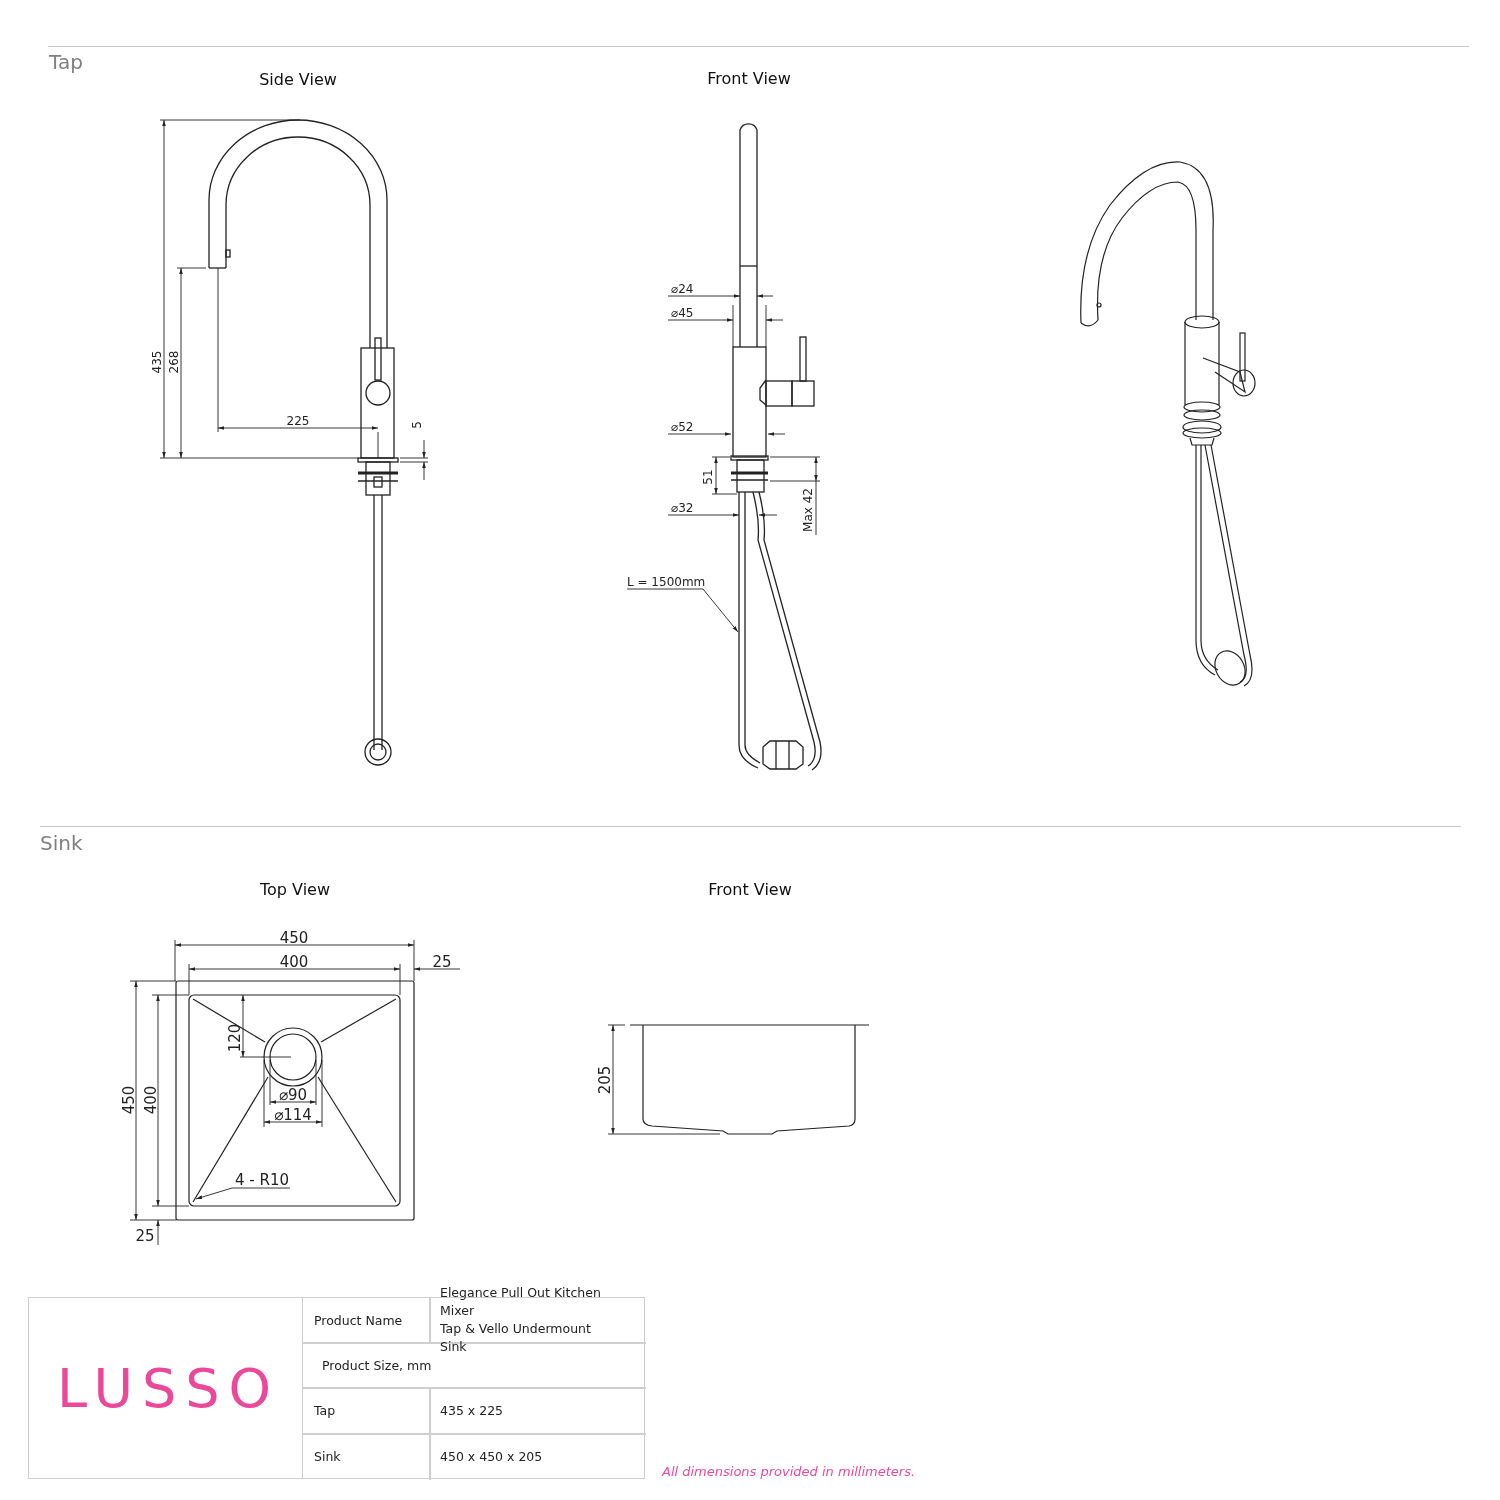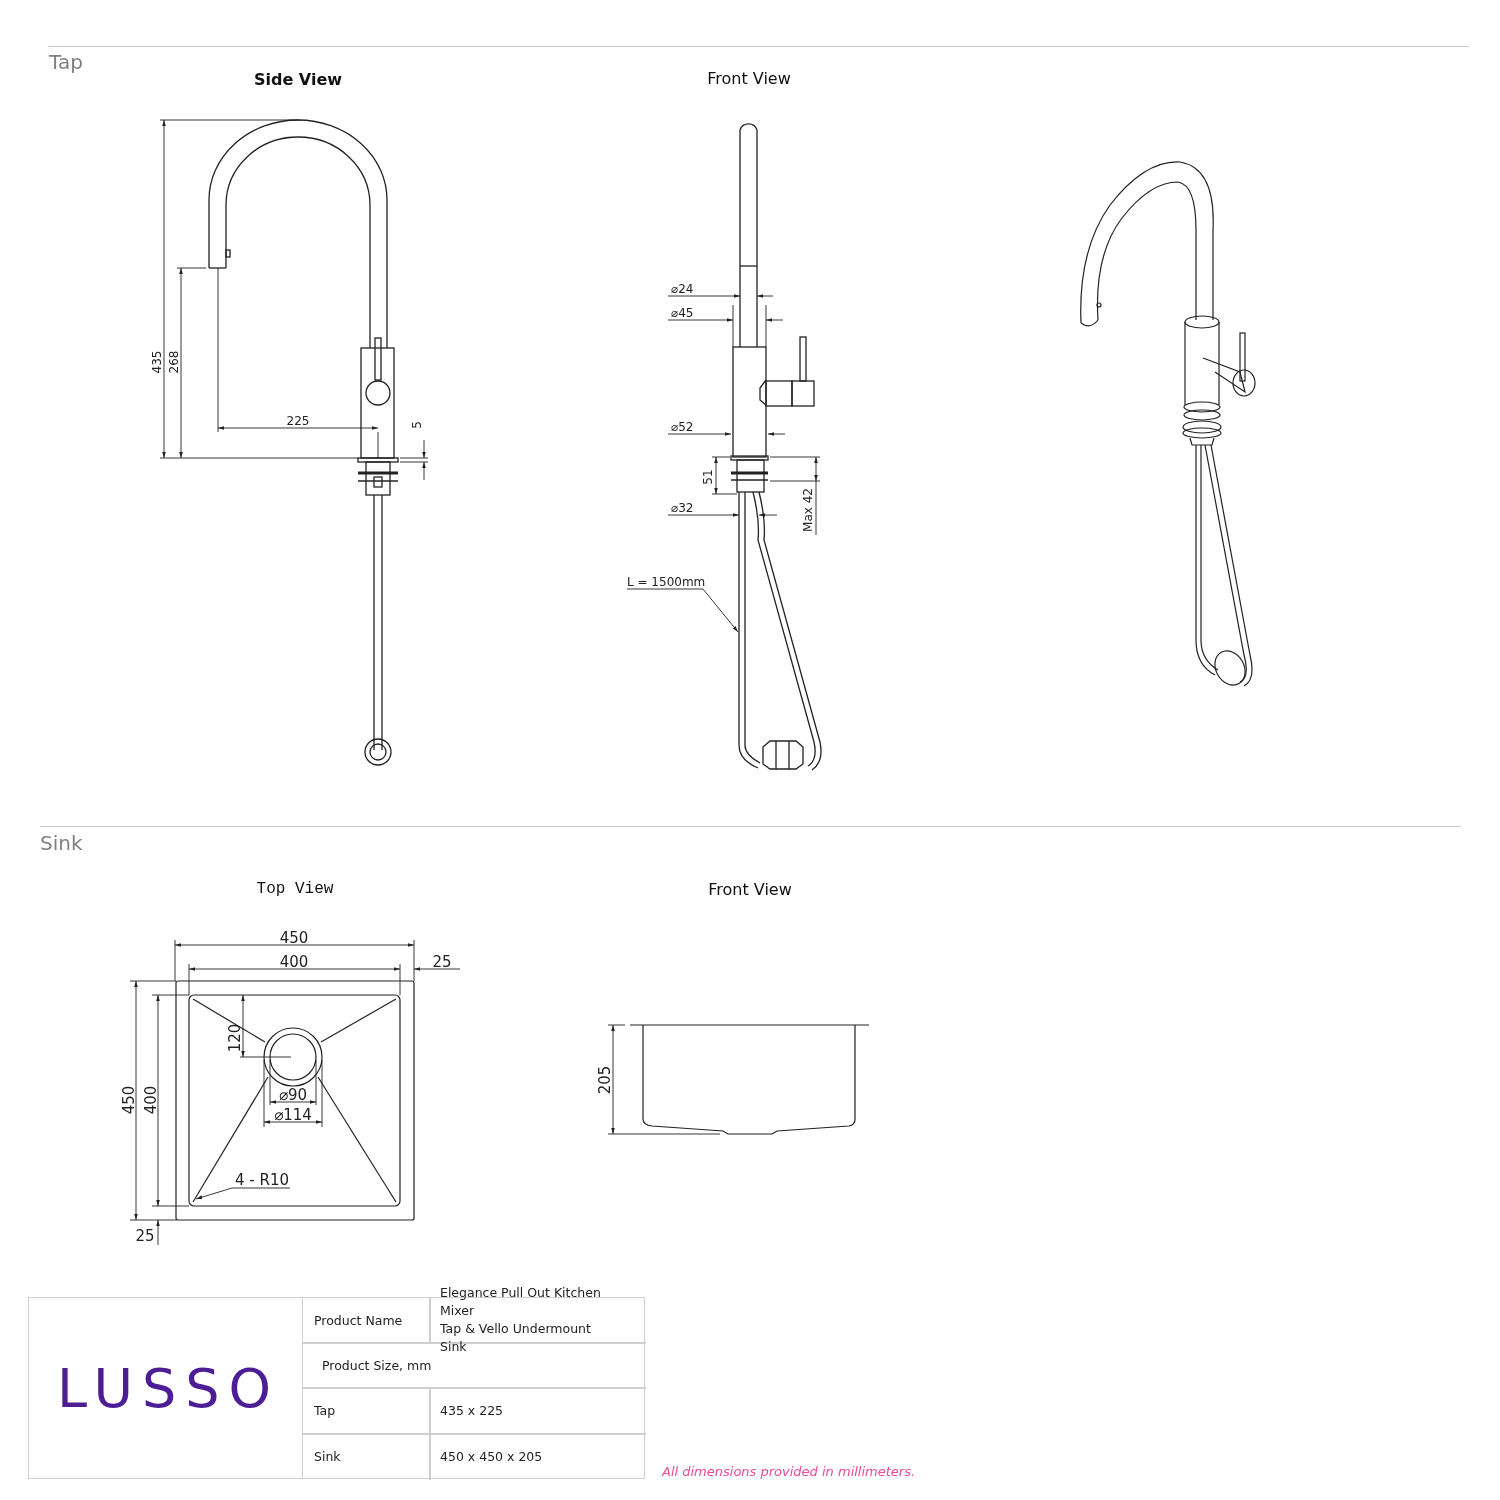--- a/index.html
+++ b/index.html
@@ -5,38 +5,38 @@
   html, body { margin:0; padding:0; background:#ffffff; }
   body { width:1500px; height:1500px; position:relative; overflow:hidden;
          font-family:"DejaVu Sans", sans-serif; color:#111; }
   .rule { position:absolute; height:1px; background:#c8c8c8; }
   .section-label { position:absolute; font-family:"DejaVu Sans", sans-serif; font-size:20px; color:#808080; }
   .view-title { position:absolute; font-family:"DejaVu Sans", sans-serif; font-size:16px; color:#111; transform:translateX(-50%); white-space:nowrap; }
   svg.drawing { position:absolute; left:0; top:0; }
   svg text { font-family:"DejaVu Sans", sans-serif; fill:#222; }
   .info-table { position:absolute; left:28px; top:1297px; width:617px; height:182px; border:1.5px solid #cfcfcf; box-sizing:border-box; }
   .logo-cell { position:absolute; left:0; top:0; width:274px; height:100%; border-right:1.5px solid #cfcfcf; box-sizing:border-box; display:flex; align-items:center; justify-content:center; }
-  .logo { font-family:"DejaVu Sans", sans-serif; font-size:54px; letter-spacing:9px; font-weight:400; color:#4c1d95; padding-left:6px;text-align:right; }
+  .logo { font-family:"DejaVu Sans", sans-serif; font-size:54px; letter-spacing:9px; font-weight:400; color:#ec4899; padding-left:6px;text-align:right; }
   .tcell { position:absolute; box-sizing:border-box; font-family:"DejaVu Sans", sans-serif; font-size:12.5px; color:#222; display:flex; align-items:center; padding-left:10px; }
   .hline { position:absolute; height:1.5px; background:#cfcfcf; }
   .vline { position:absolute; width:1.5px; background:#cfcfcf; }
   .note { position:absolute; left:662px; top:1464px; font-family:"DejaVu Sans", sans-serif; font-style:italic; font-size:13px; color:#ec4899; }
 </style>
 </head>
 <body>
 
 <div class="rule" style="left:48px; top:46px; width:1421px;"></div>
 <div class="section-label" style="left:49px; top:50px;">Tap</div>
 
 <div class="rule" style="left:40px; top:826px; width:1421px;"></div>
 <div class="section-label" style="left:40px; top:831px;">Sink</div>
 
-<div class="view-title" style="left:298px; top:70px;font-weight:bold;">Side View</div>
+<div class="view-title" style="left:298px; top:70px;">Side View</div>
 <div class="view-title" style="left:749px; top:69px;">Front View</div>
-<div class="view-title" style="left:295px; top:880px;font-family:Liberation Mono, monospace;">Top View</div>
+<div class="view-title" style="left:295px; top:880px;">Top View</div>
 <div class="view-title" style="left:750px; top:880px;">Front View</div>
 
 <svg class="drawing" width="1500" height="1300" viewBox="0 0 1500 1300">
   <defs>
     <marker id="arr" viewBox="0 0 10 10" refX="10" refY="5" markerWidth="7" markerHeight="7" orient="auto-start-reverse">
       <path d="M0,2 L10,5 L0,8 z" fill="#222"></path>
     </marker>
   </defs>
 
   <g stroke="#222" stroke-width="1.3" fill="none">

